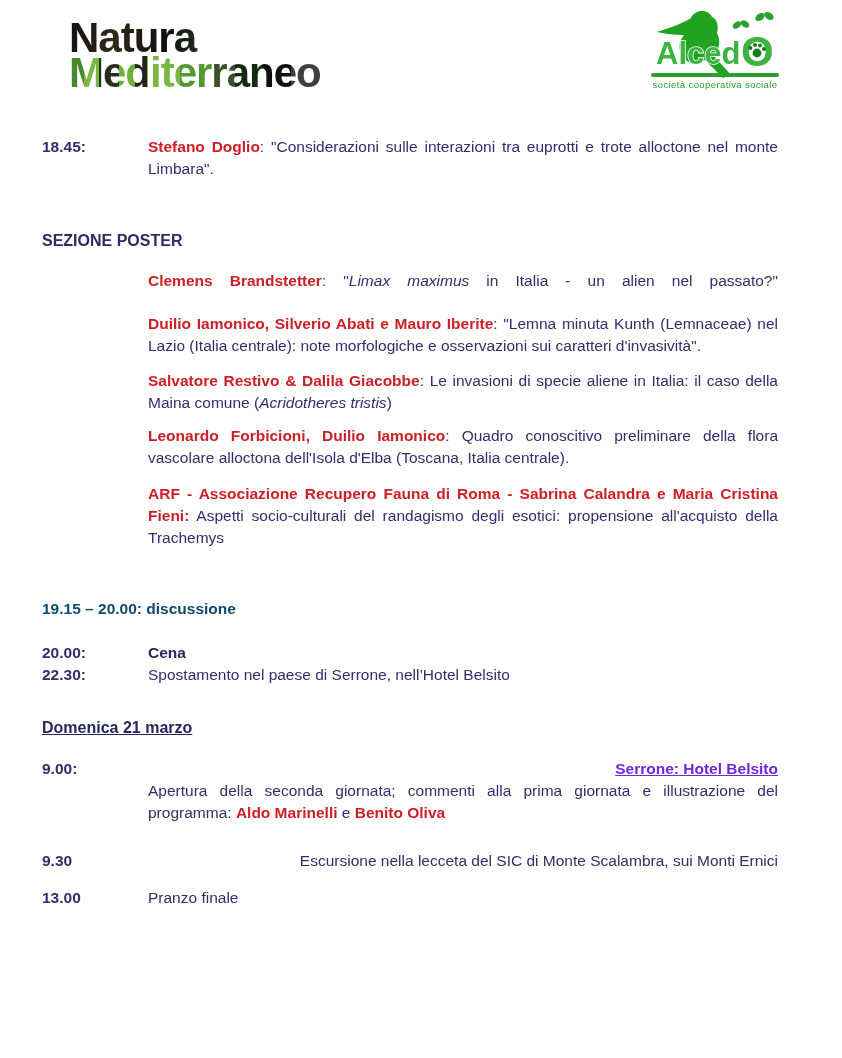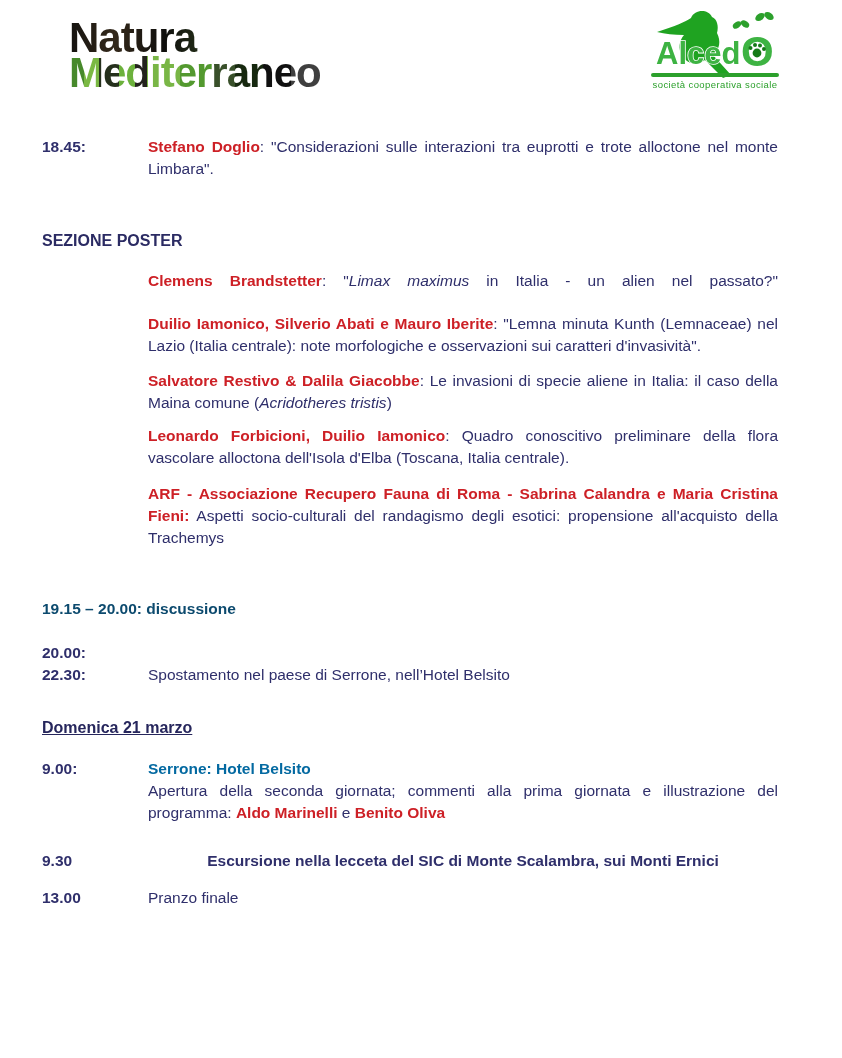--- a/index.html
+++ b/index.html
@@ -149,40 +149,41 @@
     <p class="indent mt-p2"><span class="red">Salvatore Restivo &amp; Dalila Giacobbe</span><span>: Le invasioni di specie aliene in Italia: il caso della Maina comune (</span><i>Acridotheres tristis</i><span>)</span></p>
 
     <p class="indent mt-p3"><span class="red">Leonardo Forbicioni, Duilio Iamonico</span><span>: Quadro conoscitivo preliminare della flora vascolare alloctona dell'Isola d'Elba (Toscana, Italia centrale).</span><i></i><span></span></p>
 
     <p class="indent mt-p4"><span class="red">ARF - Associazione Recupero Fauna di Roma - Sabrina Calandra e Maria Cristina Fieni:</span><span> Aspetti socio-culturali del randagismo degli esotici: propensione all'acquisto della Trachemys</span><i></i><span></span></p>
 
     <p class="b mt-disc" style="color:#0c4a6e;">19.15 – 20.00: discussione</p>
 
     <div class="row mt-dinner">
       <div class="t">20.00:</div>
+      <p class="c b" style="color:#26265c;">Cena</p>
     </div>
 
     <div class="row mt-transfer">
       <div class="t">22.30:</div>
       <p class="c">Spostamento nel paese di Serrone, nell’Hotel Belsito</p>
     </div>
 
     <h2 class="ul mt-sunday">Domenica 21 marzo</h2>
 
     <div class="row mt-900">
       <div class="t">9.00:</div>
       <div class="c">
-        <p class="b" style="color:#0369a1; text-align:left;">Serrone: Hotel Belsito</p>
+        <p class="b" style="color:#6d28d9; text-align:right;text-decoration:underline;">Serrone: Hotel Belsito</p>
         <p><span>Apertura della seconda giornata; commenti alla prima giornata e illustrazione del programma: </span><span class="red">Aldo Marinelli</span><span> e </span><span class="red">Benito Oliva</span></p>
       </div>
     </div>
 
     <div class="row mt-930">
       <div class="t">9.30</div>
-      <p class="c" style="text-align:center;font-weight:bold;">Escursione nella lecceta del SIC di Monte Scalambra, sui Monti Ernici</p>
+      <p class="c" style="text-align:right;">Escursione nella lecceta del SIC di Monte Scalambra, sui Monti Ernici</p>
     </div>
 
     <div class="row mt-1300">
       <div class="t">13.00</div>
       <p class="c" style="text-align:left;">Pranzo finale</p>
     </div>
 
   </div>
 </div>
 

